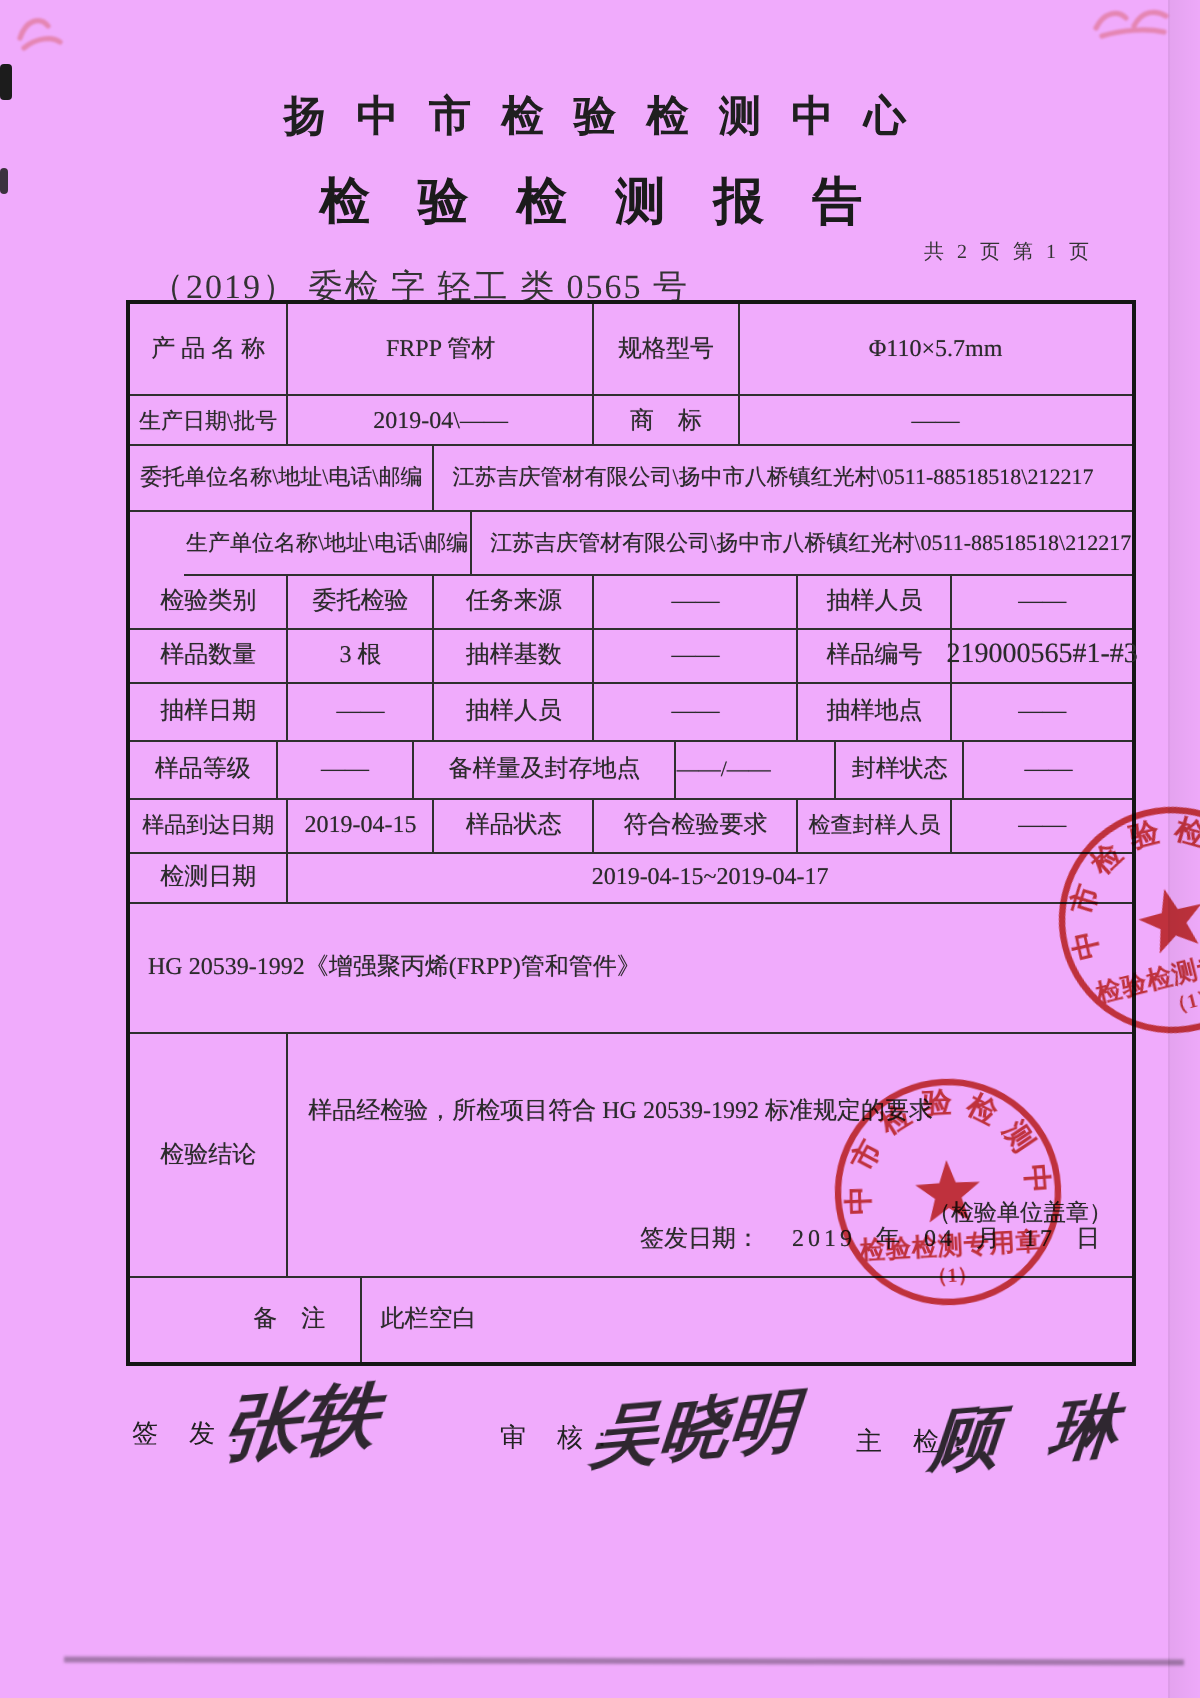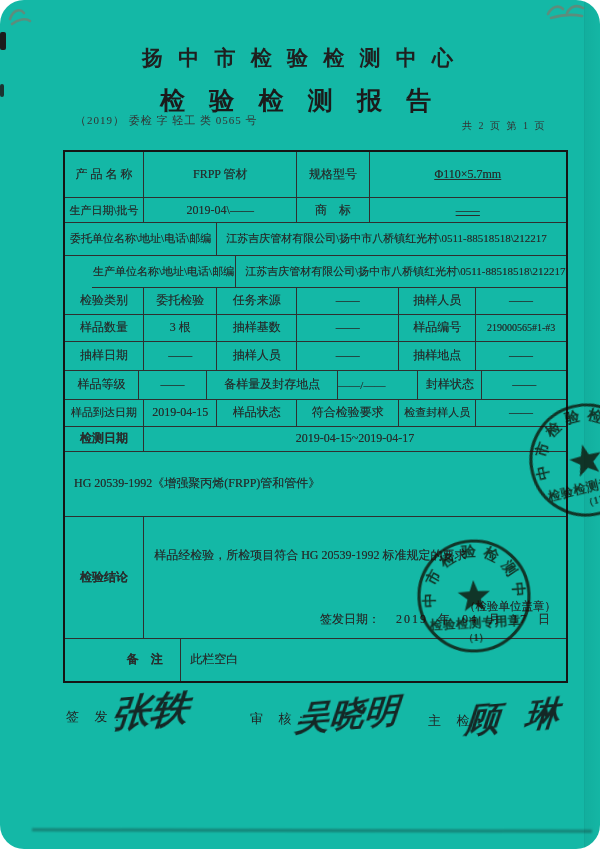--- a/index.html
+++ b/index.html
@@ -1,36 +1,35 @@
 <!DOCTYPE html>
 <html><head>
 <meta charset="utf-8">
 <style>
   html,body{margin:0;padding:0;background:#ffffff;}
   .page{
     position:relative; width:600px; height:849px; overflow:hidden;
-    background:#14b8a6;
+    background:#f0abfc;
     font-family:"Liberation Serif","DejaVu Serif",serif;
     color:#2b2b2b;
-    border-radius:24px;
   }
   
   .org-title{
     position:absolute; top:44px; left:0; width:100%;
     text-align:center; font-size:21px; font-weight:bold;
     letter-spacing:5px; color:#1f1f1f; white-space:pre;
   }
   .doc-title{
     position:absolute; top:84px; left:0; width:100%;
     text-align:center; font-size:25px; font-weight:bold;
     letter-spacing:9px; color:#1b1b1b; white-space:pre;
   }
   .report-no{
-    position:absolute; top:113px; left:75px;
-    font-size:11px; letter-spacing:1px; white-space:pre; color:#333;
+    position:absolute; top:132px; left:75px;
+    font-size:17px; letter-spacing:1px; white-space:pre; color:#333;
   }
   .page-info{
     position:absolute; top:119px; left:462px;
     font-size:10px; letter-spacing:2px; white-space:pre; color:#333;
   }
   
   .tbl{
     position:absolute; left:63px; top:150px; width:505px; height:533px;
     border:2px solid #151515; box-sizing:border-box;
     display:flex; flex-direction:column; background:transparent;
@@ -39,27 +38,27 @@
   .row:last-child{border-bottom:none;}
   .cell{
     box-sizing:border-box; border-left:1px solid #2f2f2f;
     display:flex; align-items:center; justify-content:center;
     font-size:12px; white-space:pre; overflow:visible;
     text-shadow:0 0 .4px rgba(0,0,0,.45);
   }
   .cell:first-child{border-left:none;}
   .cell.left{justify-content:flex-start; padding-left:9px;}
   .cell.sm{font-size:11px;}
-  .cell.xs{font-size:10px;}
-  
-  .cA1{width:15.6%;} .cA2{width:30.6%;} .cA3{width:14.4%;} .cA4{width:39.4%;text-decoration:underline;}
+  .cell.xs{font-size:14px;}
+  
+  .cA1{width:15.6%;} .cA2{width:30.6%;} .cA3{width:14.4%;} .cA4{width:39.4%;}
   .cB1{width:30.2%;} .cB2{width:69.8%;}
   .cC1{width:15.6%;} .cC2{width:14.6%;} .cC3{width:16.0%;} .cC4{width:20.3%;} .cC5{width:15.4%;} .cC6{width:18.1%;}
   .cD3{width:28.1%;} .cD4{width:9.9%;} .cD5{width:13.7%;margin-left:32px;}
-  .cE1{width:15.6%;font-weight:bold;} .cE2{width:84.4%;}
+  .cE1{width:15.6%;} .cE2{width:84.4%;}
   .r1{height:48px;} .r2{height:25px;} .r3{height:34px;} .r4{height:34px;margin-left:27px;}
   .r5{height:27px;} .r6{height:28px;} .r7{height:30px;} .r8{height:30px;}
   .r9{height:28px;} .r10{height:26px;} .r11{height:67px;} .r12{height:126px;} .r13{height:44px;margin-left:44px;}
   
   .concl{position:relative; align-items:flex-start; justify-content:flex-start;}
   .concl-text{position:absolute; top:30px; left:10px; font-size:12px; white-space:pre;}
   .seal-note{position:absolute; top:82px; right:10px; font-size:11.5px; white-space:pre;}
   .issue-line{position:absolute; bottom:10px; right:14px; font-size:12px; white-space:pre;}
   .issue-line .gap{display:inline-block; width:16px;}
   .issue-date{letter-spacing:2px; word-spacing:5px;}

